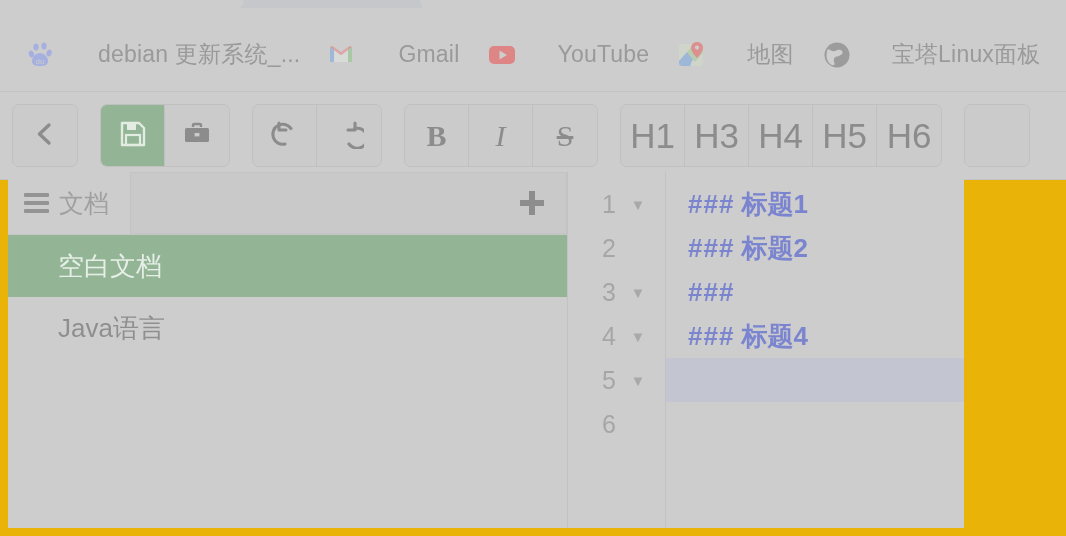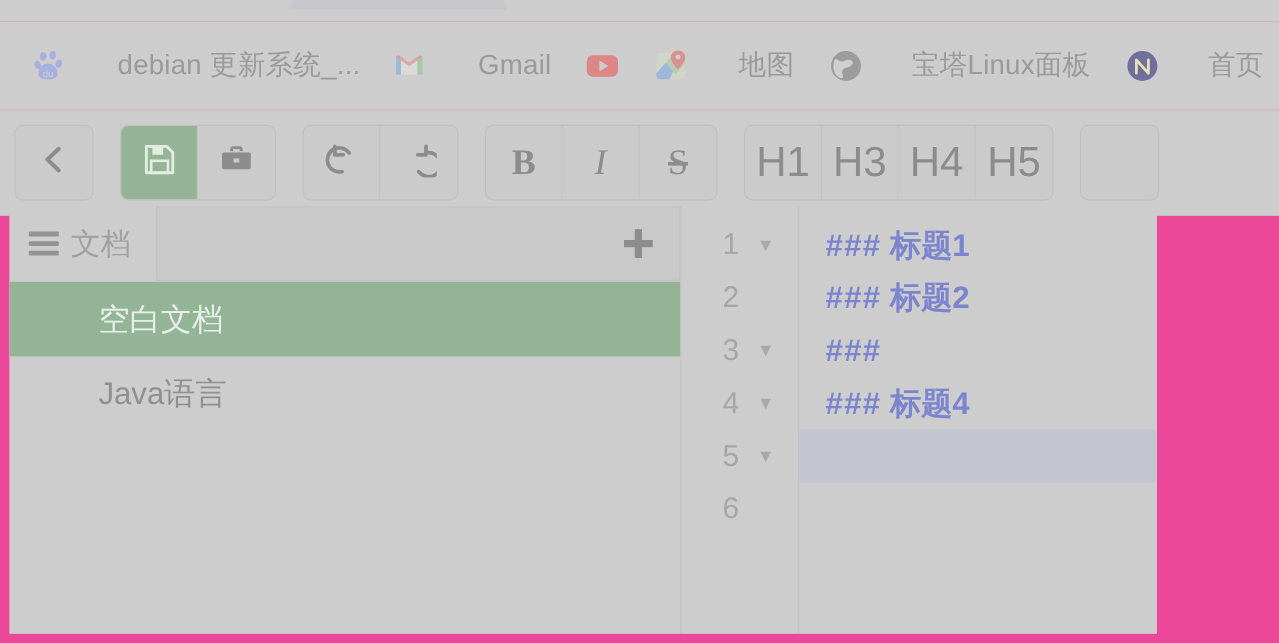--- a/index.html
+++ b/index.html
@@ -10,21 +10,21 @@
     overflow: hidden;
     background: #cfcfcf;
     font-family: "Liberation Sans", "DejaVu Sans", sans-serif;
   }
 
   
   #app {
     position: relative;
     width: 1066px;
     height: 536px;
-    background: #ec4899;
+    background: #eab308;
   }
 
   
   .browser-top {
     position: absolute;
     left: 0; top: 0;
     width: 1066px; height: 18px;
     background: #cdcdcd;
     overflow: hidden;
   }
@@ -184,21 +184,21 @@
     content: ""; position: absolute; background: #8d8d8d;
   }
   .plus-icon::before { left: 11px; top: 2px; width: 6px; height: 24px; }
   .plus-icon::after  { left: 2px; top: 11px; width: 24px; height: 6px; }
 
   .doc-list { flex: 1 1 auto; overflow: hidden; }
   .doc-item {
     height: 62px;
     display: flex;
     align-items: center;
-    padding-left: 74px;
+    padding-left: 50px;
     font-size: 26px;
     color: #8f8f8f;
     cursor: pointer;
   }
   .doc-item.active { background: #93b595; color: #e6efe7; }
 
   
   .editor {
     flex: 1 1 auto;
     height: 100%;
@@ -284,20 +284,21 @@
         </span>
         <span class="bookmark-label">Gmail</span>
       </div>
       <div class="bookmark">
         <span class="bm-ico">
           <svg width="30" height="30" viewBox="0 0 30 30">
             <rect x="2" y="6" width="26" height="18" rx="5" fill="#de8585"></rect>
             <path d="M12.5 10.5l7.5 4.5-7.5 4.5z" fill="#cdcdcd"></path>
           </svg>
         </span>
+        <span class="bookmark-label">YouTube</span>
       </div>
       <div class="bookmark">
         <span class="bm-ico">
           <svg width="30" height="30" viewBox="0 0 30 30">
             <rect x="2" y="4" width="24" height="22" rx="3" fill="#cfd6c9"></rect>
             <path d="M2 21l8-9 6 7-3 7H5a3 3 0 01-3-3z" fill="#9db7d8"></path>
             <path d="M10 12l8 10 8-9V7a3 3 0 00-3-3h-6z" fill="#b8cdb0"></path>
             <path d="M20 2c3.3 0 6 2.6 6 5.8 0 4.2-6 10.2-6 10.2s-6-6-6-10.2C14 4.6 16.7 2 20 2z" fill="#dd8f8f"></path>
             <circle cx="20" cy="7.6" r="2.1" fill="#cdcdcd"></circle>
           </svg>
@@ -378,20 +379,23 @@
           <span class="tbtn-h">H1</span>
         </div>
         <div class="tbtn">
           <span class="tbtn-h">H3</span>
         </div>
         <div class="tbtn">
           <span class="tbtn-h">H4</span>
         </div>
         <div class="tbtn">
           <span class="tbtn-h">H5</span>
+        </div>
+        <div class="tbtn">
+          <span class="tbtn-h">H6</span>
         </div>
       </div>
       <div class="btn-group">
         <div class="tbtn">
           <span class="tbtn-h"></span>
         </div>
       </div>
     </div>
 
   <div class="workspace">

